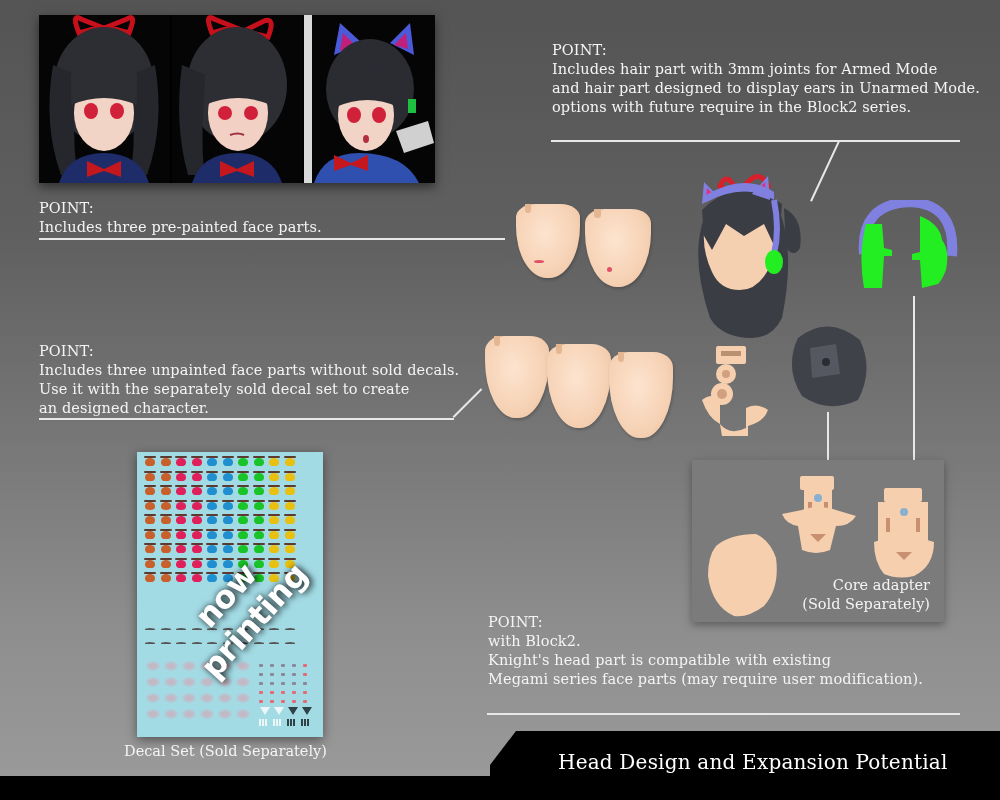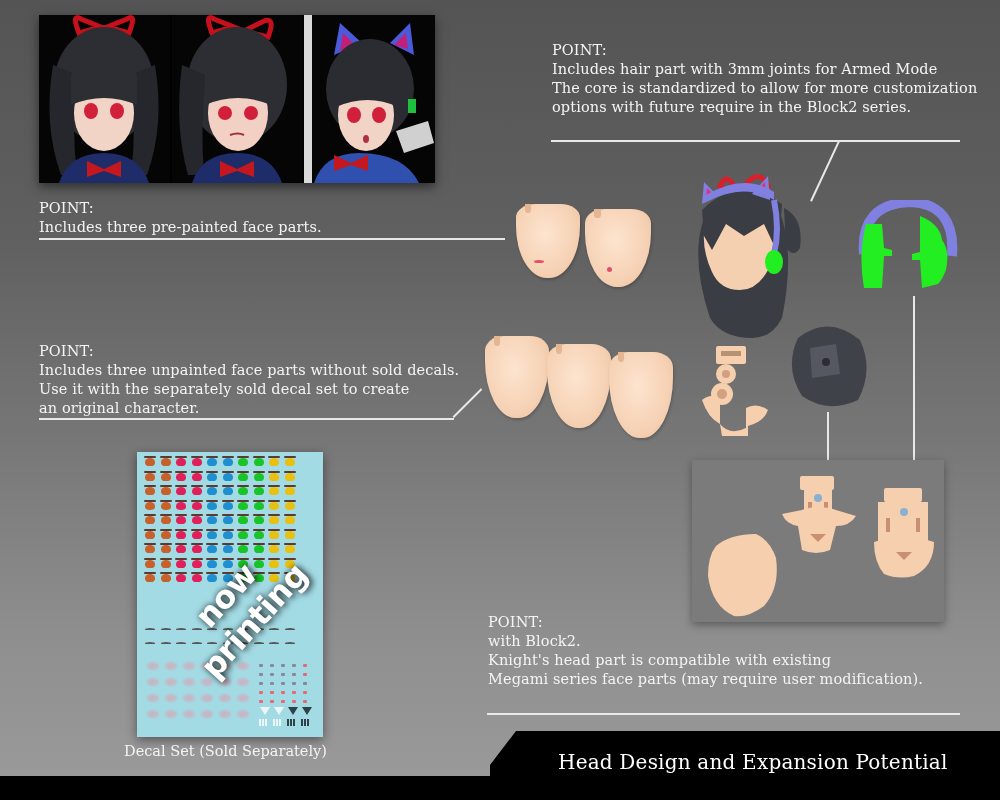--- a/index.html
+++ b/index.html
@@ -134,37 +134,37 @@
       <path d="M92 116 l32 -10 l6 22 l-30 10z" fill="#d0d0d0"></path>
       <path d="M10 168 q10 -30 45 -30 q45 0 60 30z" fill="#3050b0"></path>
       <path d="M30 140 l17 8 l17 -8 l0 16 l-17 -6 l-17 6z" fill="#c4181e"></path>
     </svg>
   </div>
 </div>
 
 <div class="point" style="left:552px; top:41px;">
   <span class="pt-label">POINT:</span>
   <span class="pt-line">Includes hair part with 3mm joints for Armed Mode</span>
-  <span class="pt-line">The core is standardized to allow for more customization</span>
+  <span class="pt-line">and hair part designed to display ears in Unarmed Mode.</span>
   <span class="pt-line">options with future require in the Block2 series.</span>
 </div>
 <div class="rule" style="left:551px; top:140px; width:409px;"></div>
 <div class="leader" style="left:838px; top:141px; height:66px; transform: rotate(25deg);"></div>
 
 <div class="point" style="left:39px; top:199px;">
   <span class="pt-label">POINT:</span>
   <span class="pt-line">Includes three pre-painted face parts.</span>
 </div>
 <div class="rule" style="left:39px; top:238px; width:466px;"></div>
 
 <div class="point" style="left:39px; top:342px;">
   <span class="pt-label">POINT:</span>
   <span class="pt-line">Includes three unpainted face parts without sold decals.</span>
   <span class="pt-line">Use it with the separately sold decal set to create</span>
-  <span class="pt-line">an original character.</span>
+  <span class="pt-line">an designed character.</span>
 </div>
 <div class="rule" style="left:39px; top:418px; width:415px;"></div>
 <div class="leader" style="left:454px; top:418px; height:40px; transform: rotate(-135deg);"></div>
 
 <div class="face" style="left:516px; top:204px; width:64px; height:74px;">
   <div class="mouth" style="left:18px; top:56px; width:10px; height:3px;"></div>
 </div>
 <div class="face" style="left:585px; top:209px; width:66px; height:78px;">
   <div class="mouth" style="left:22px; top:58px; width:5px; height:5px;"></div>
 </div>
@@ -410,20 +410,24 @@
   </svg>
   <svg class="abs" style="left:180px; top:26px;" width="66" height="94" viewBox="0 0 66 94">
     <rect x="12" y="2" width="38" height="14" rx="2" fill="#f6cfae"></rect>
     <rect x="6" y="16" width="50" height="40" fill="#f6cfae"></rect>
     <circle cx="32" cy="26" r="4" fill="#8ab0d0"></circle>
     <rect x="14" y="32" width="4" height="14" fill="#c89070"></rect>
     <rect x="44" y="32" width="4" height="14" fill="#c89070"></rect>
     <path d="M2 56 q30 -10 60 0 q0 24 -20 34 q-16 4 -30 -2 q-10 -12 -10 -32z" fill="#f6cfae"></path>
     <path d="M24 66 l16 0 l-8 8z" fill="#c89070"></path>
   </svg>
+  <div class="core-caption">
+    <div>Core adapter</div>
+    <div>(Sold Separately)</div>
+  </div>
 </div>
 
 <div class="point" style="left:488px; top:613px;">
   <span class="pt-label">POINT:</span>
   <span class="pt-line">with Block2.</span>
   <span class="pt-line">Knight's head part is compatible with existing</span>
   <span class="pt-line">Megami series face parts (may require user modification).</span>
 </div>
 <div class="rule" style="left:487px; top:713px; width:473px;"></div>
 

